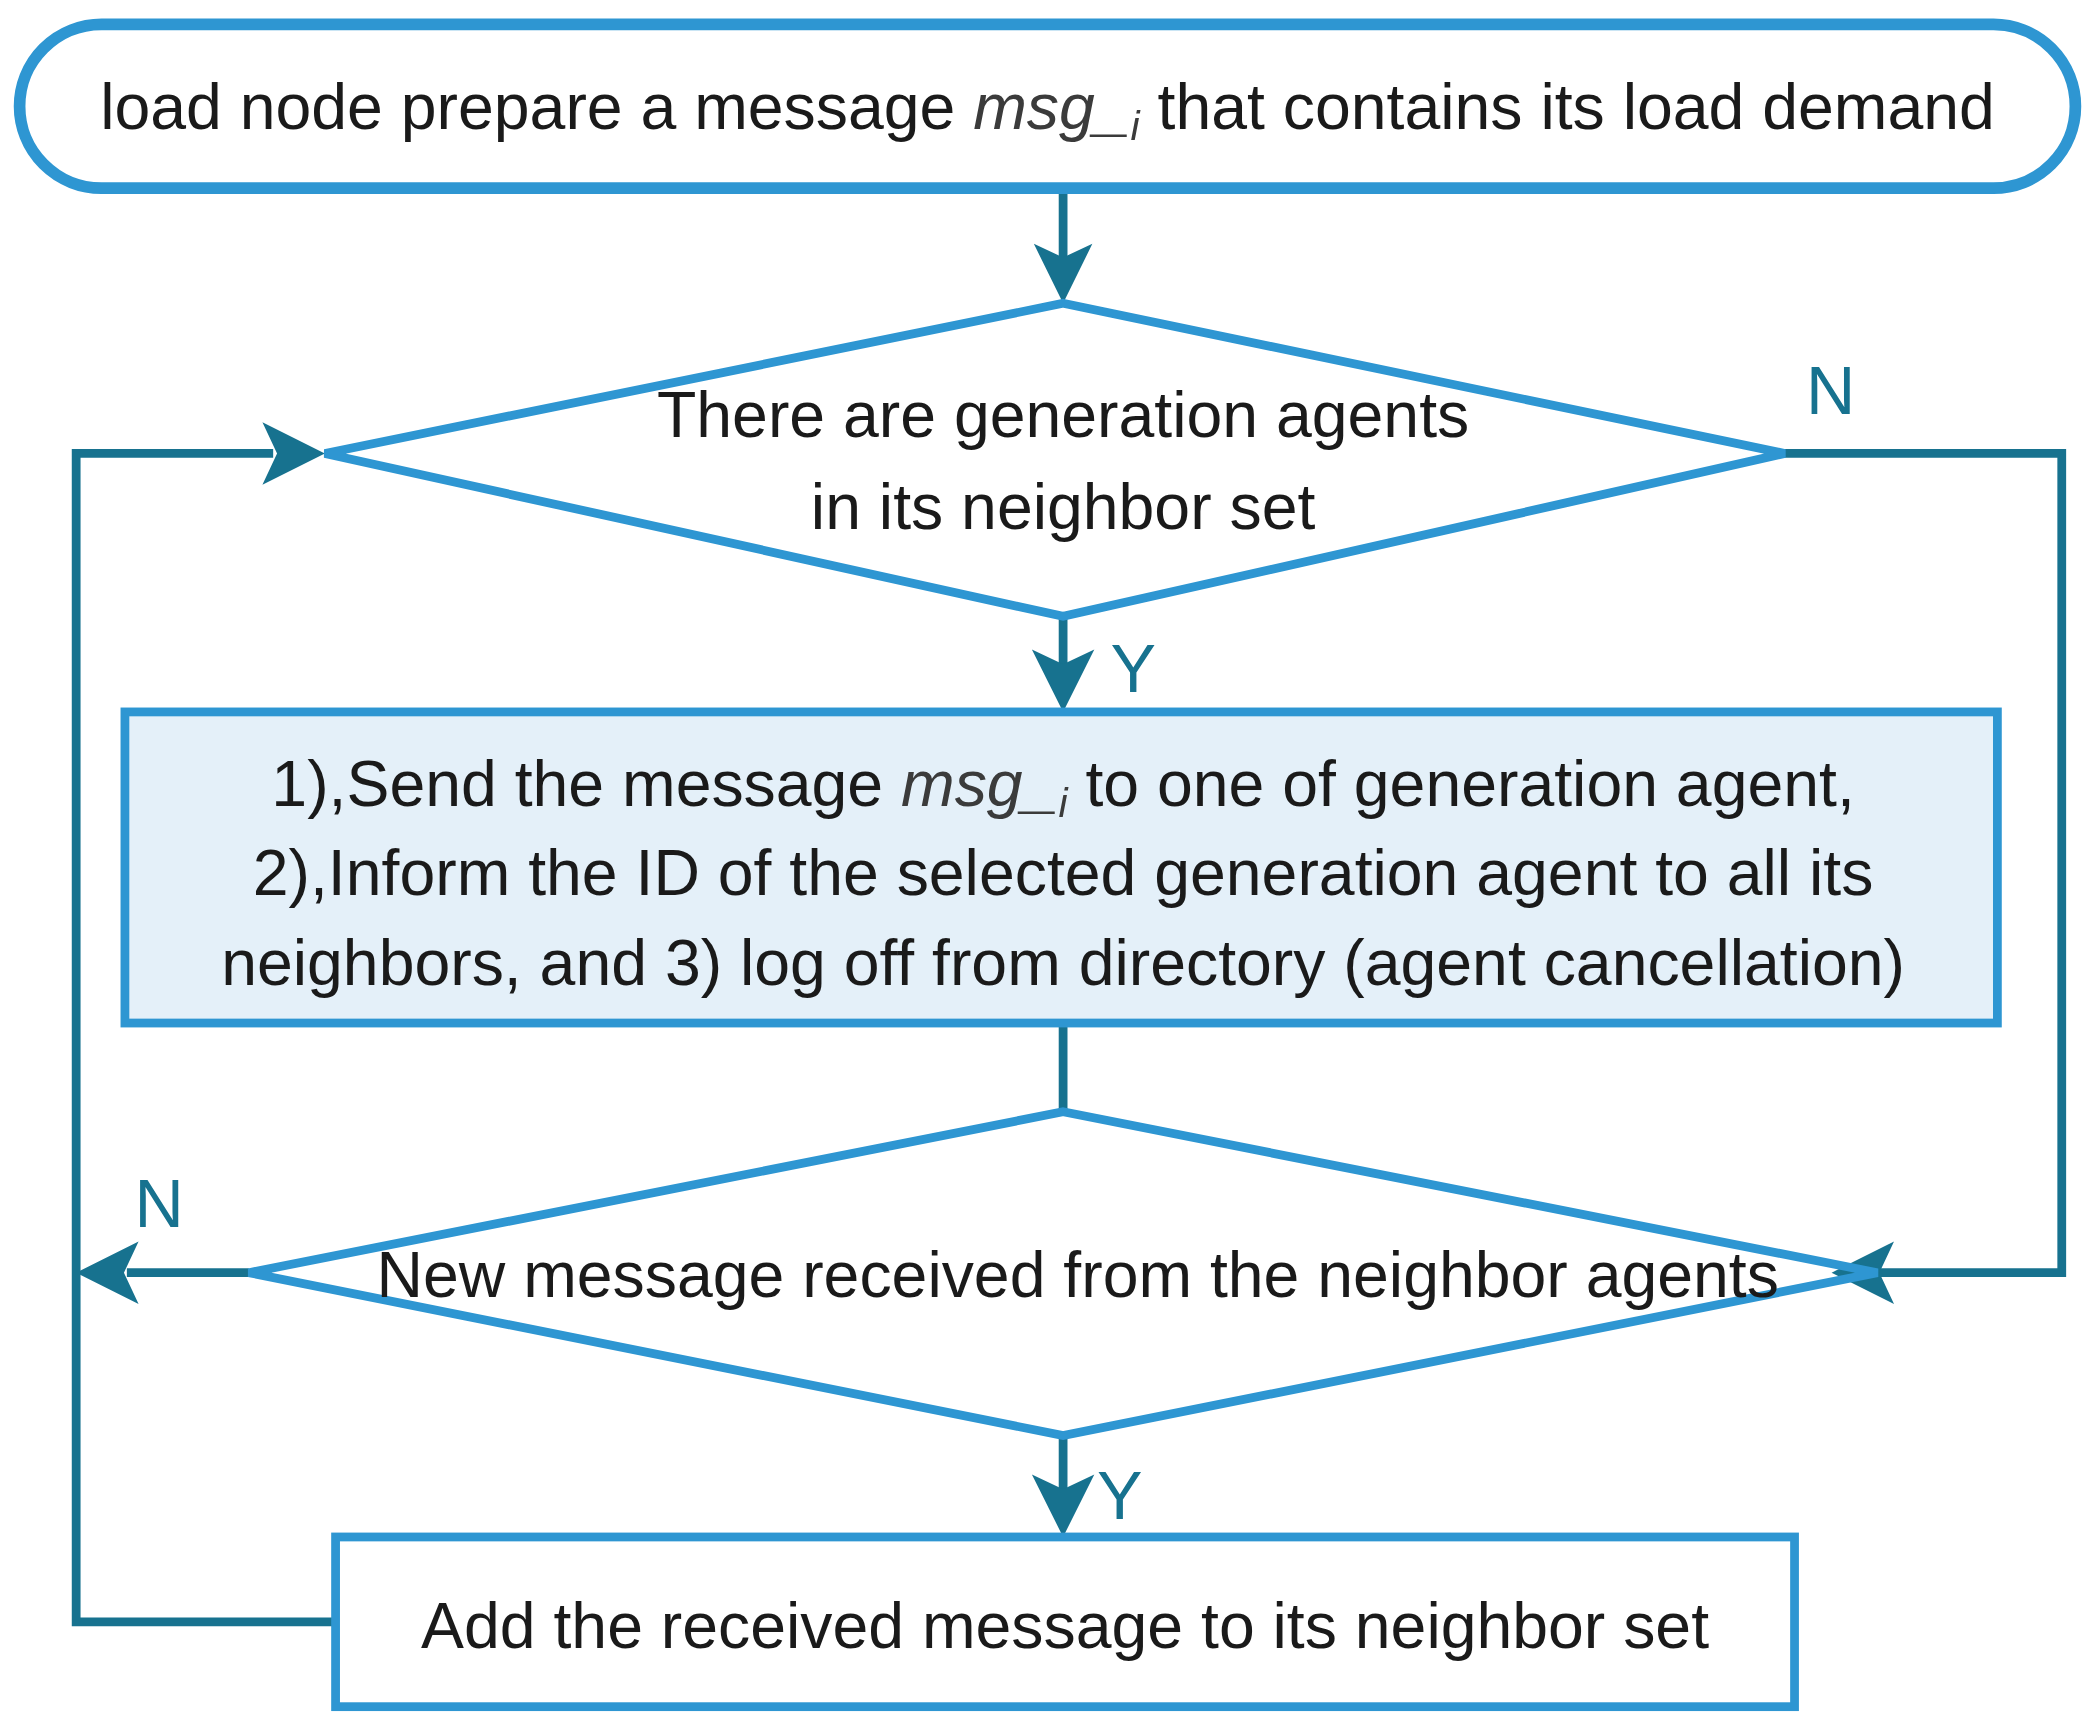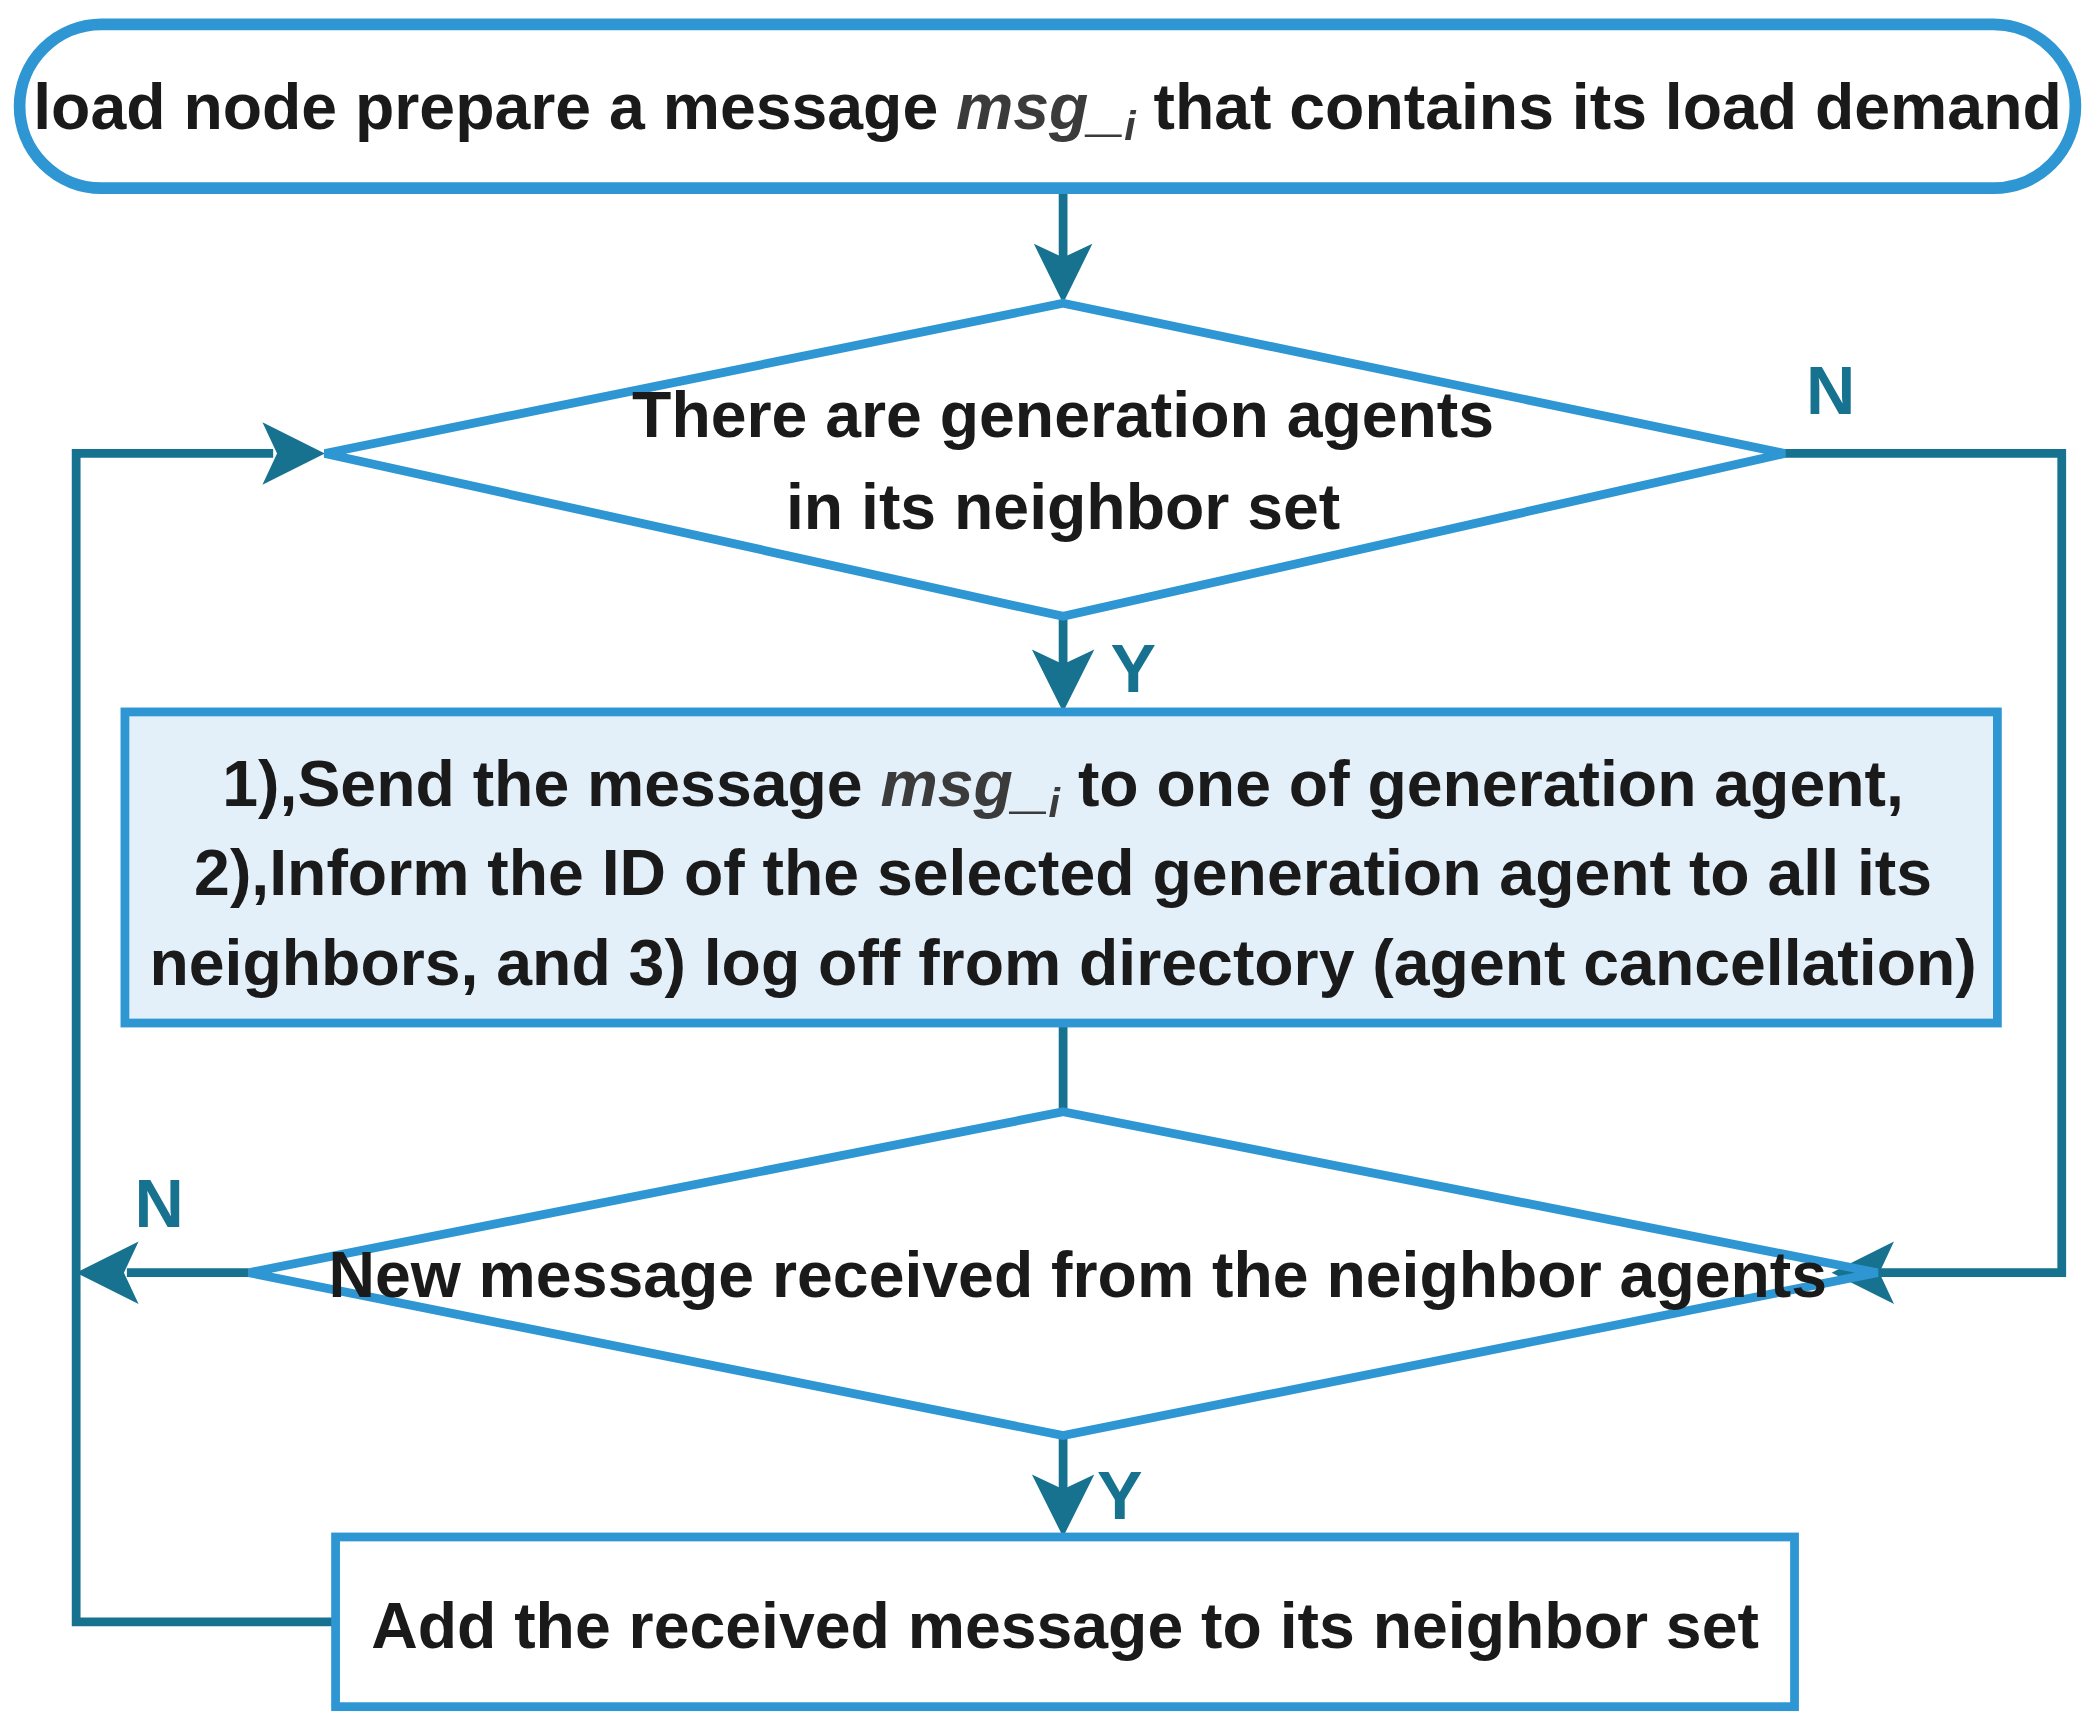--- a/index.html
+++ b/index.html
@@ -10,21 +10,20 @@
   body {
     width: 2095px;
     height: 1733px;
     font-family: "Liberation Sans", "DejaVu Sans", sans-serif;
     overflow: hidden;
   }
   #flowchart-root {
     position: relative;
     width: 2095px;
     height: 1733px;
-    font-weight: bold;
   }
   svg.chart {
     position: absolute;
     top: 0;
     left: 0;
     width: 2095px;
     height: 1733px;
     display: block;
   }
   .node-text {

